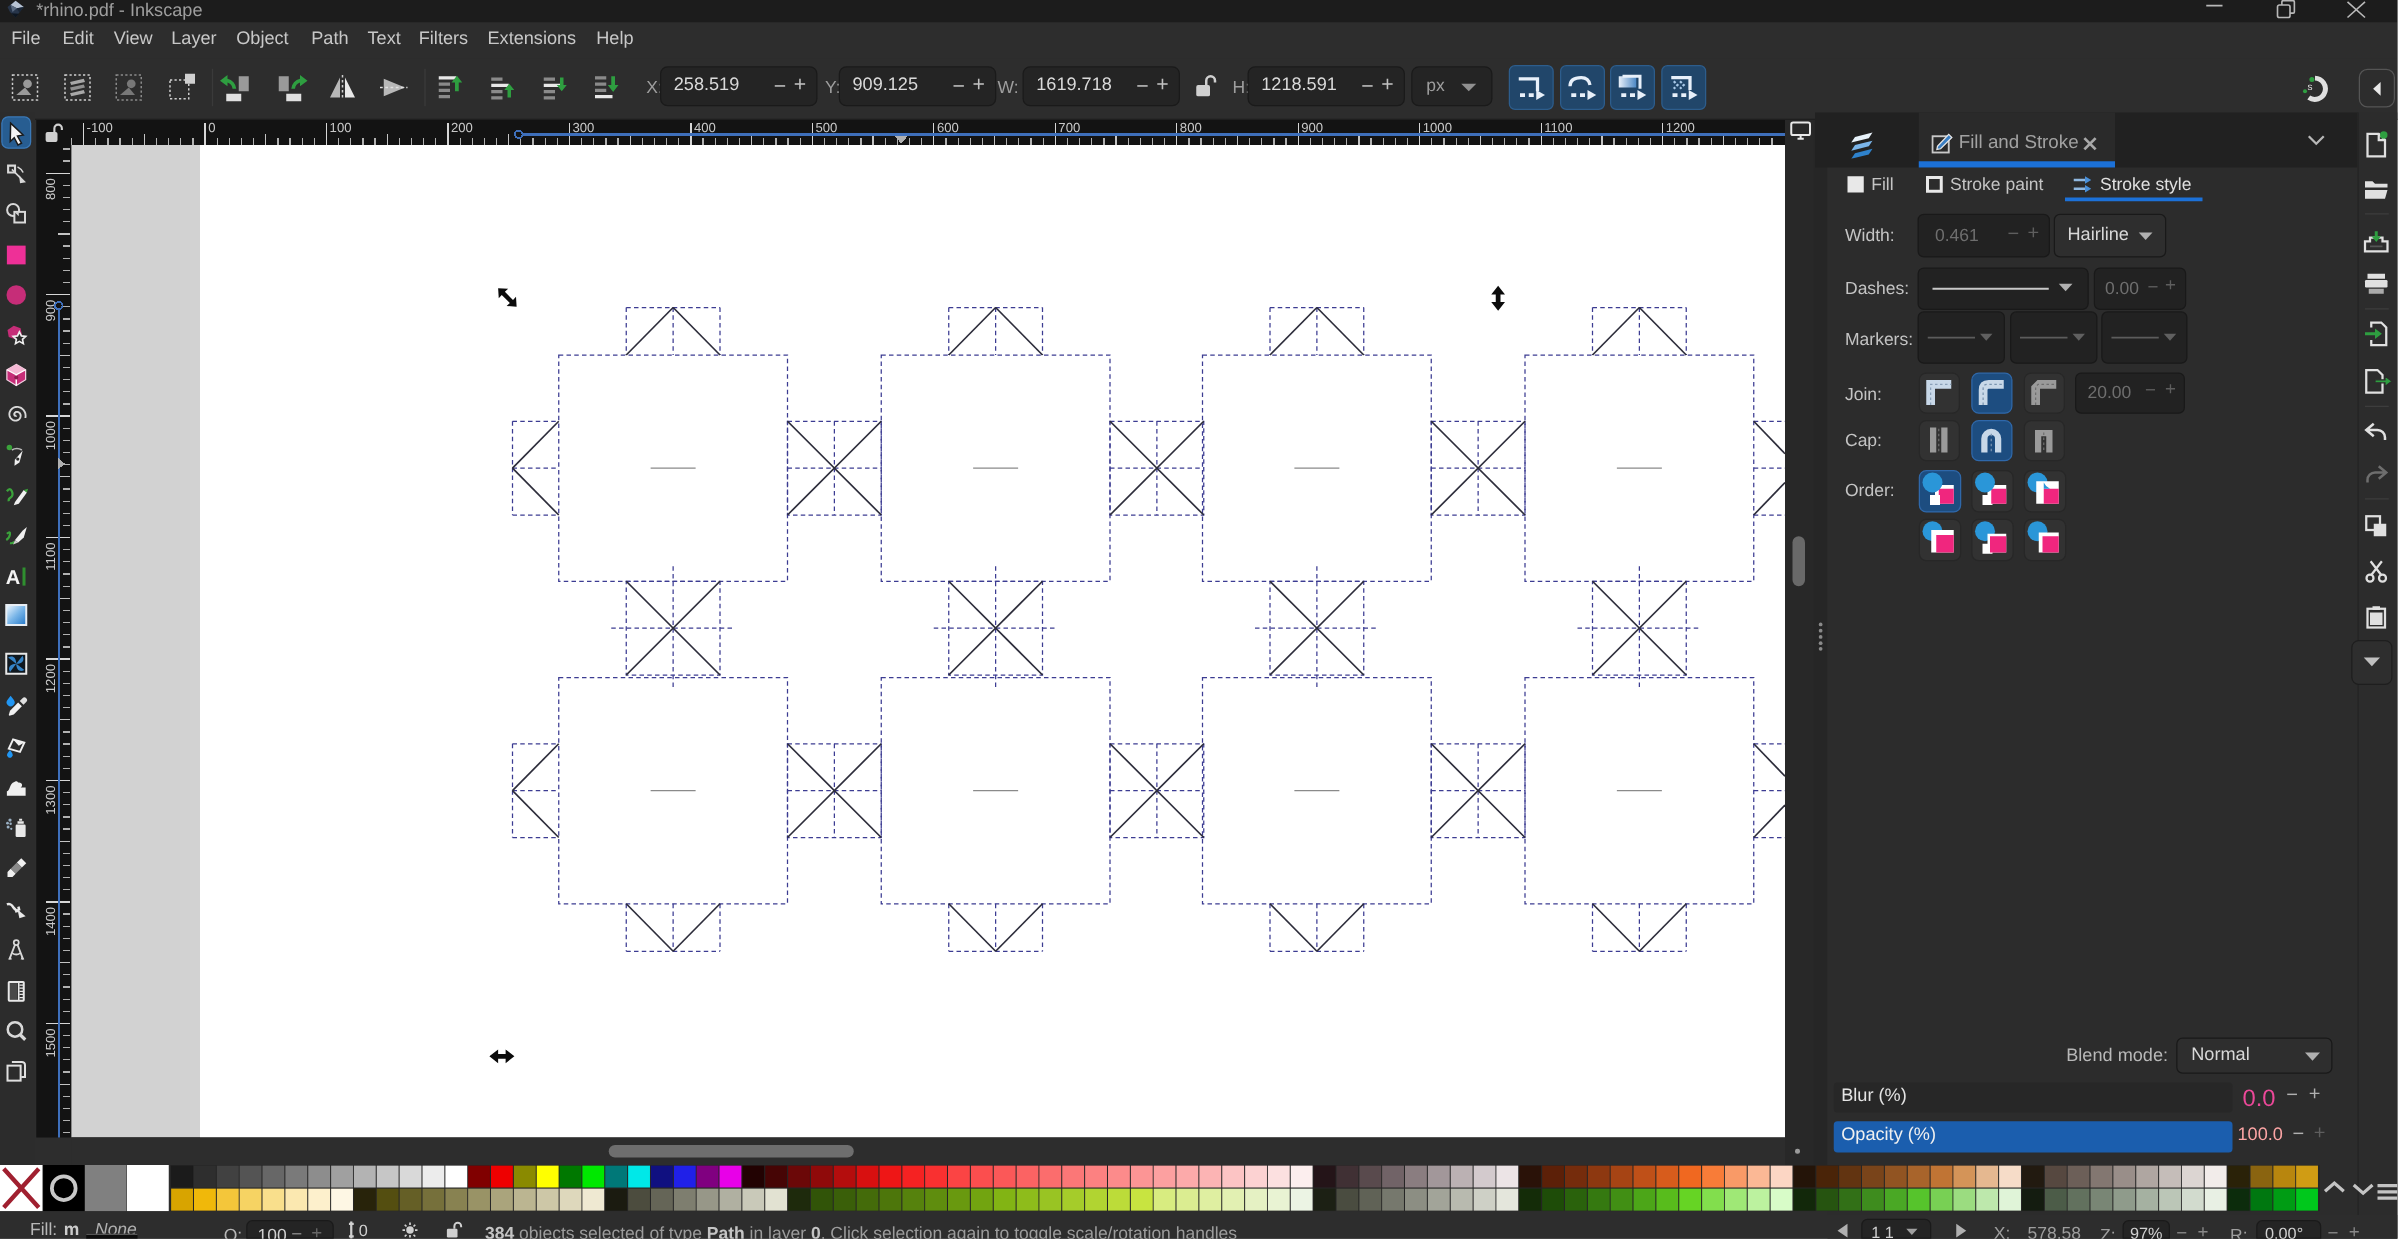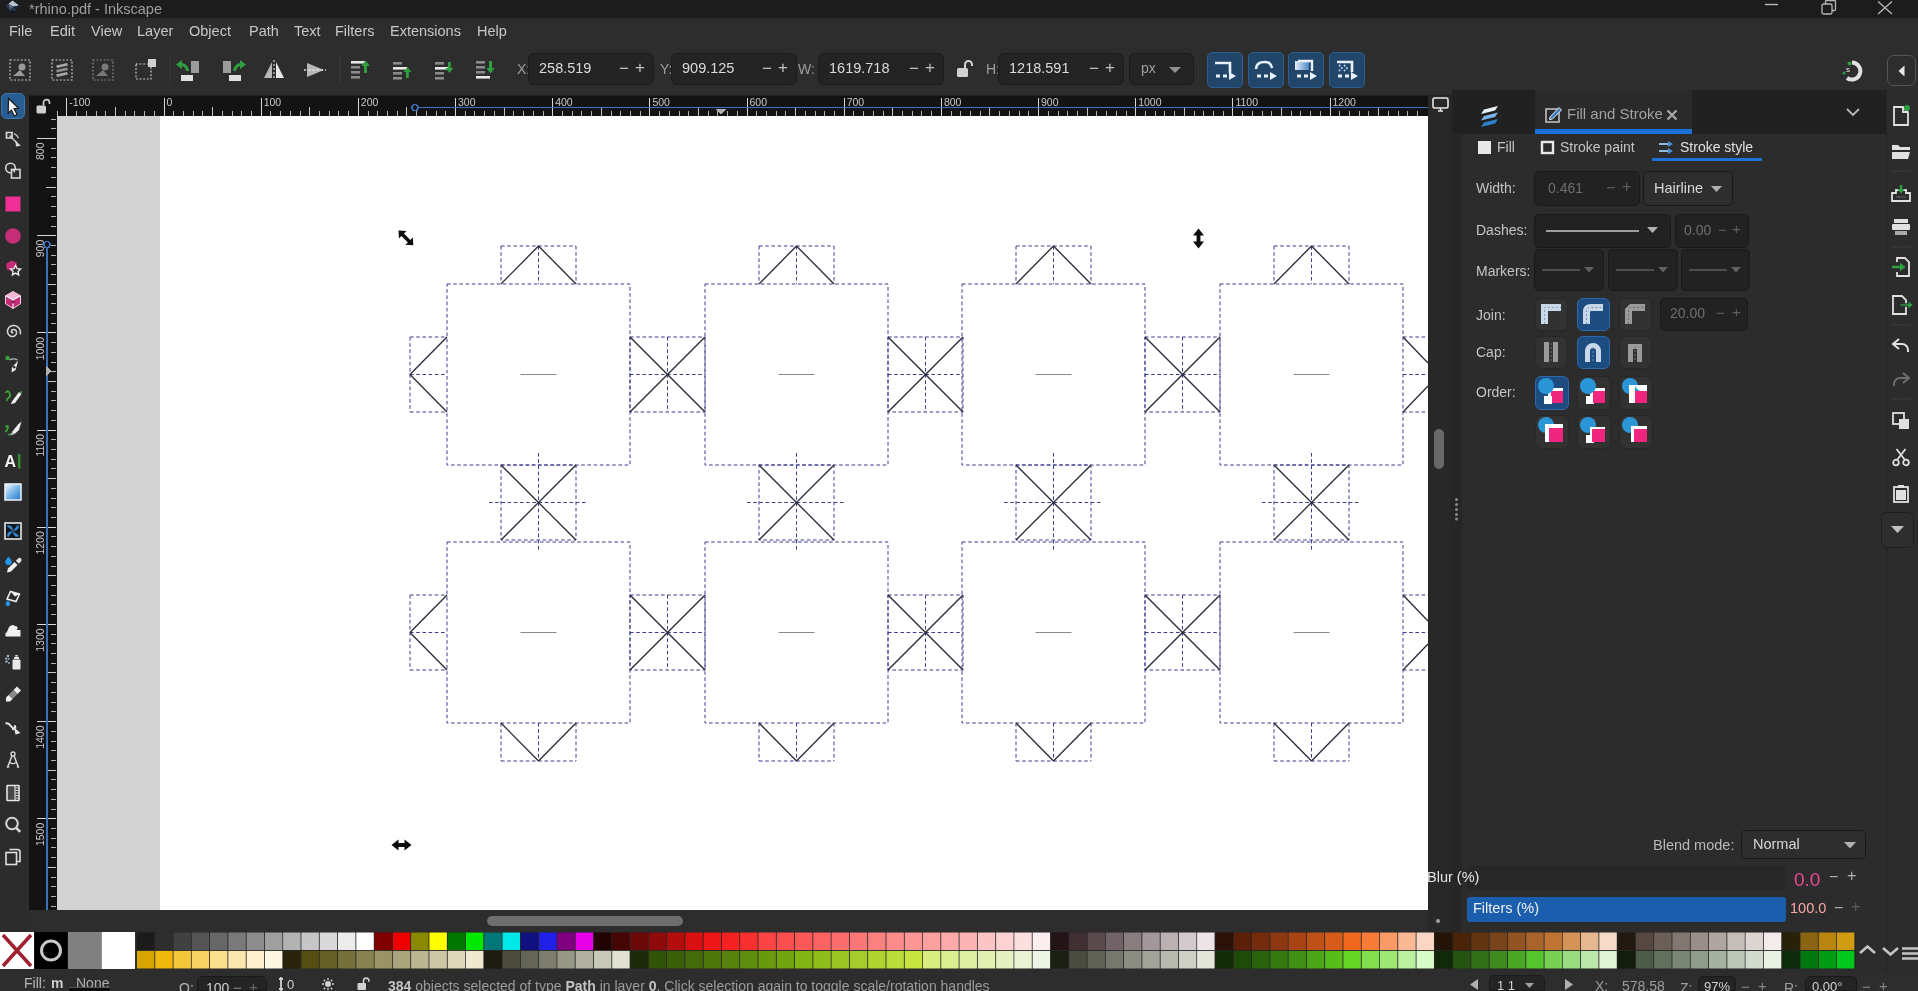--- a/index.html
+++ b/index.html
@@ -908,26 +908,26 @@
         <rect x="11" y="10" width="16" height="16" fill="#fff"></rect>
         <rect x="14" y="13" width="13" height="13" fill="#f0267e"></rect>
       </svg></div>
 <span class="abs" style="left:1653px;top:837px;font-size:14.5px;color:#b8b8b8">Blend mode:</span>
 <div class="pfield" style="left:1741px;top:830px;width:125px;height:29px;background:#2e2e2e"></div>
 <span class="abs" style="left:1753px;top:836px;font-size:14.5px;color:#d8d8d8">Normal</span>
 <svg class="abs" style="left:1843px;top:841px" width="14" height="9" xmlns="http://www.w3.org/2000/svg">
       <path d="M1 1 l6 6.5 6 -6.5 z" fill="#b0b0b0"></path>
     </svg>
 <div class="abs" style="left:1467px;top:866px;width:319px;height:24px;background:#272727;border-radius:3px"></div>
-<span class="abs" style="left:1427px;top:869px;font-size:14.5px;color:#e4e4e4">Blur (%)</span>
+<span class="abs" style="left:1473px;top:869px;font-size:14.5px;color:#e4e4e4">Blur (%)</span>
 <span class="abs" style="left:1794px;top:869px;font-size:19px;color:#ec4899">0.0</span>
 <span class="abs" style="left:1829px;top:868px;font-size:16px;color:#b0b0b0">−</span>
 <span class="abs" style="left:1847px;top:867px;font-size:16px;color:#b0b0b0">+</span>
 <div class="abs" style="left:1467px;top:897px;width:319px;height:25px;background:#1b5eae;border-radius:3px"></div>
-<span class="abs" style="left:1473px;top:900px;font-size:14.5px;color:#f0f0f0">Filters (%)</span>
+<span class="abs" style="left:1473px;top:900px;font-size:14.5px;color:#f0f0f0">Opacity (%)</span>
 <span class="abs" style="left:1790px;top:900px;font-size:14.5px;color:#fca5a5">100.0</span>
 <span class="abs" style="left:1834px;top:899px;font-size:16px;color:#b0b0b0">−</span>
 <span class="abs" style="left:1851px;top:898px;font-size:16px;color:#5e5e5e">+</span>
 <div class="abs" style="left:1886px;top:90px;width:32px;height:901px;background:#2c2c2c;border-left:1px solid #232323"></div>
 <svg style="position:absolute;left:1886px;top:90px" width="32" height="470" viewBox="1886 90 32 470" xmlns="http://www.w3.org/2000/svg">
 <g transform="translate(1901,116)">
         <path d="M-7 -9 l9 0 5 5 0 13 -14 0 z" fill="none" stroke="#e0e0e0" stroke-width="1.8"></path>
         <path d="M2 -9 l0 5 5 0" fill="none" stroke="#e0e0e0" stroke-width="1.8"></path>
         <circle cx="6" cy="-8" r="3" fill="#2e9e40"></circle>
       </g>
@@ -1180,21 +1180,21 @@
       <rect x="1836.9" y="18.9" width="17.48" height="17.6" fill="#00c81c"></rect>
 </svg>
 <svg class="abs" style="left:1852px;top:942px" width="66" height="20" xmlns="http://www.w3.org/2000/svg">
 <path d="M8 11 l7.5 -6.5 7.5 6.5" fill="none" stroke="#c4c4c4" stroke-width="2.6"></path>
 <path d="M31 6 l7.5 6.5 7.5 -6.5" fill="none" stroke="#c4c4c4" stroke-width="2.6"></path>
 <path d="M50 6.5 h17 M50 11.5 h17 M50 16.5 h17" stroke="#c4c4c4" stroke-width="2.6"></path>
 </svg>
 <div class="abs" style="left:0;top:972px;width:1918px;height:19px;background:#2d2d2d">
 <span class="abs" style="left:24px;top:3px;font-size:14px;color:#b8b8b8">Fill:</span>
 <span class="abs" style="left:51px;top:3px;font-size:14px;font-weight:bold;color:#cccccc">m</span>
-<span class="abs" style="left:76px;top:3px;font-size:14px;color:#b0b0b0">None</span>
+<span class="abs" style="left:76px;top:3px;font-size:14px;font-style:italic;color:#b0b0b0">None</span>
 <div class="abs" style="left:69px;top:15px;width:41px;height:4px;background:#0d0d0d;border-top:1px solid #555"></div>
 <span class="abs" style="left:179px;top:8px;font-size:14px;color:#b8b8b8">O:</span>
 <div class="abs" style="left:197px;top:4px;width:70px;height:15px;background:#242424;border:1px solid #1a1a1a;border-radius:5px 5px 0 0"></div>
 <span class="abs" style="left:206px;top:8px;font-size:14px;color:#d0d0d0">100</span>
 <span class="abs" style="left:233px;top:7px;font-size:15px;color:#888">−</span>
 <span class="abs" style="left:249px;top:6px;font-size:15px;color:#666">+</span>
 <svg class="abs" style="left:279px;top:5px" width="22" height="14" xmlns="http://www.w3.org/2000/svg">
         <path d="M2 0 v14 M0 2 h4 M0 12 h4" stroke="#d0d0d0" stroke-width="1.8"></path>
         <text x="8" y="12" font-size="13" fill="#d0d0d0" font-family="Liberation Sans,sans-serif">0</text>
       </svg>

